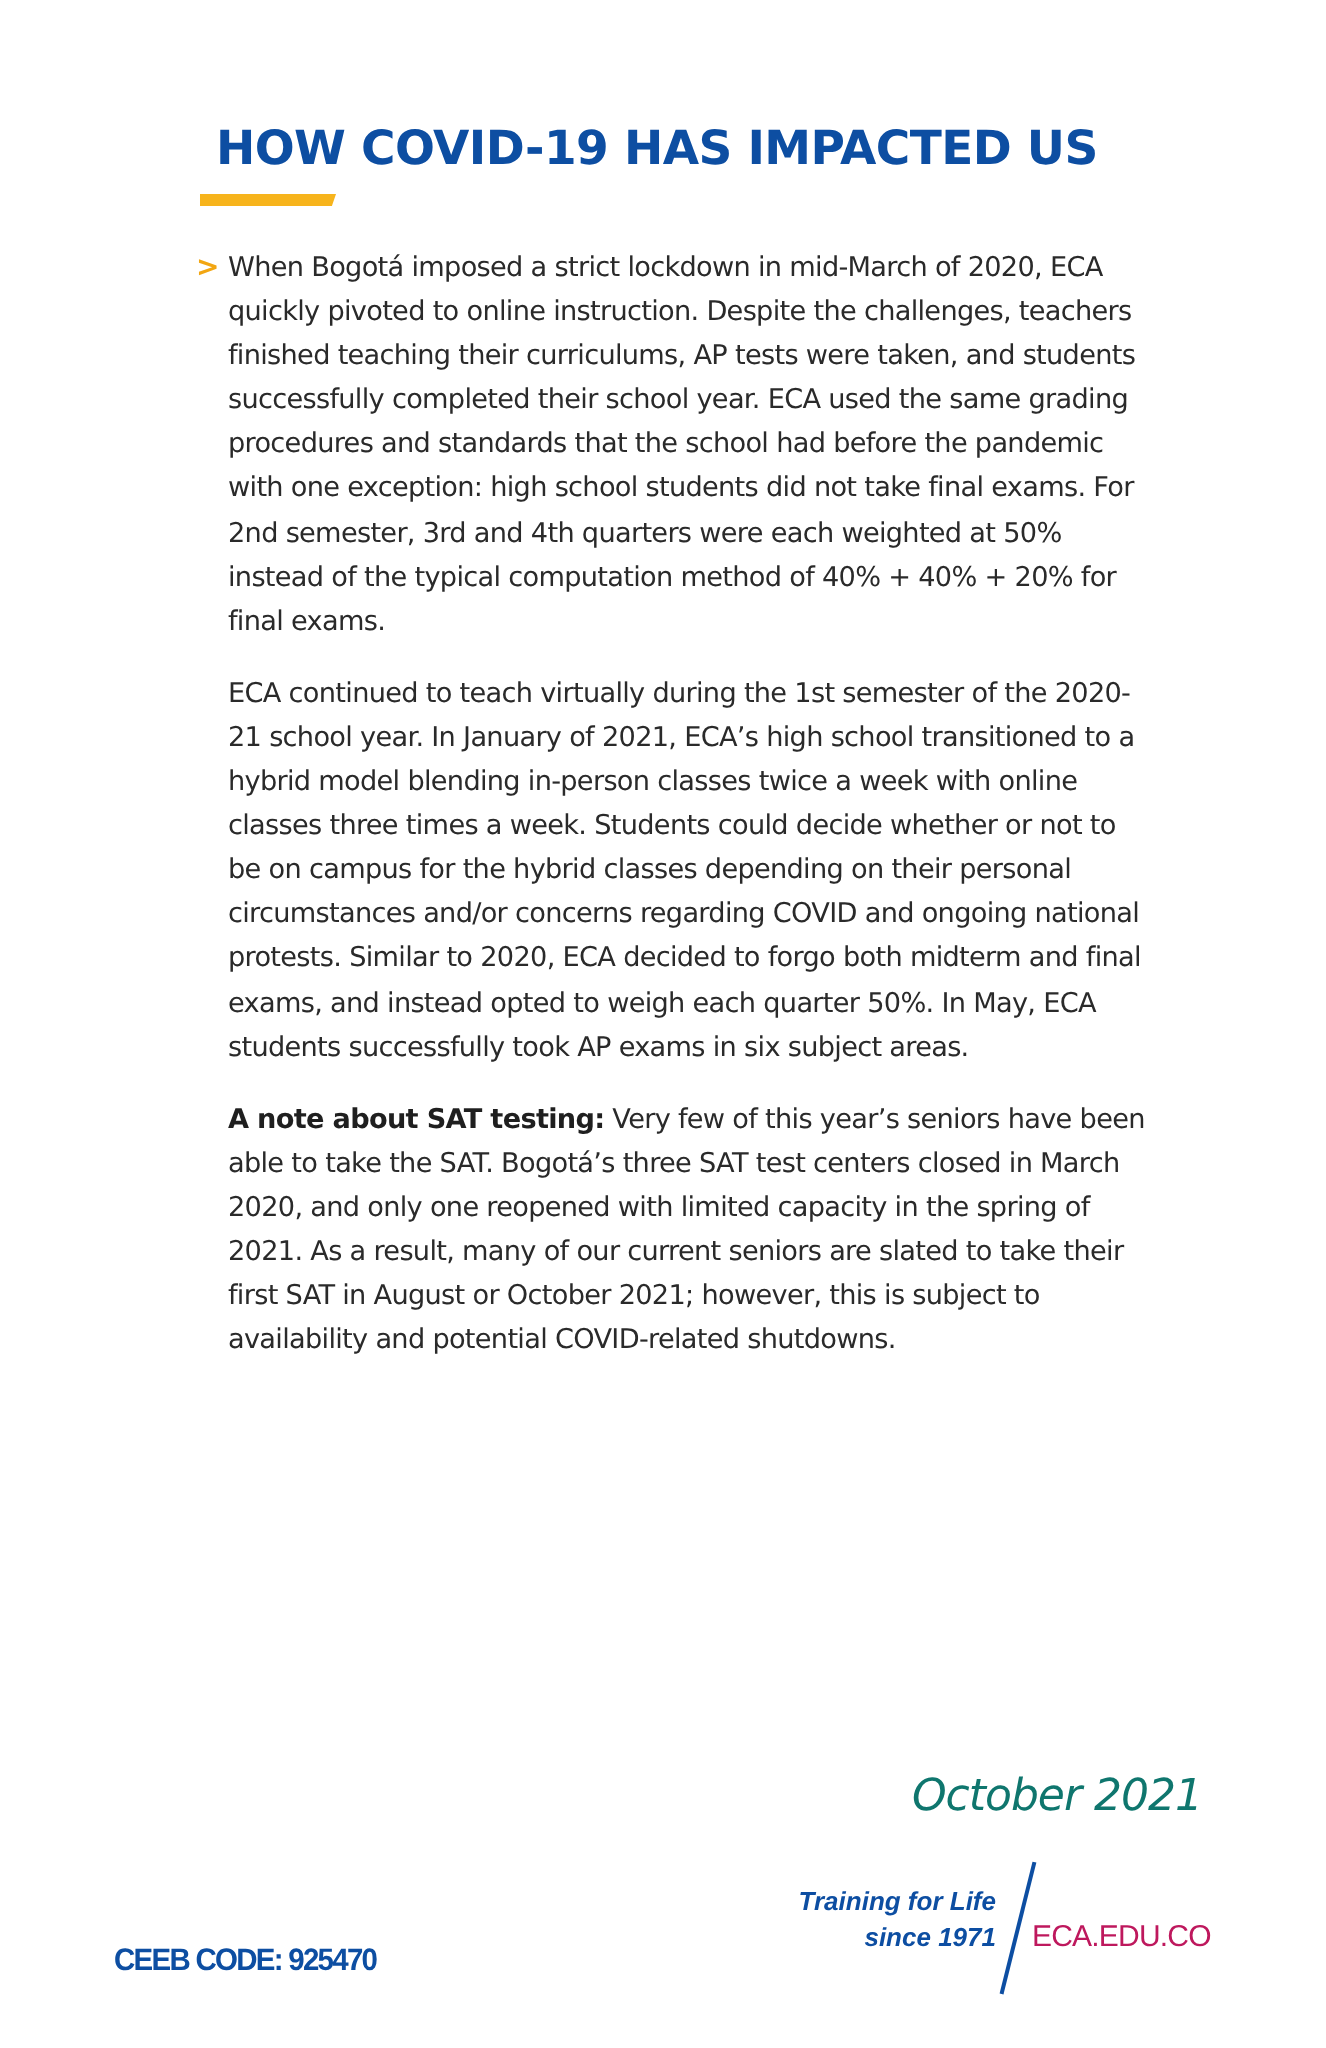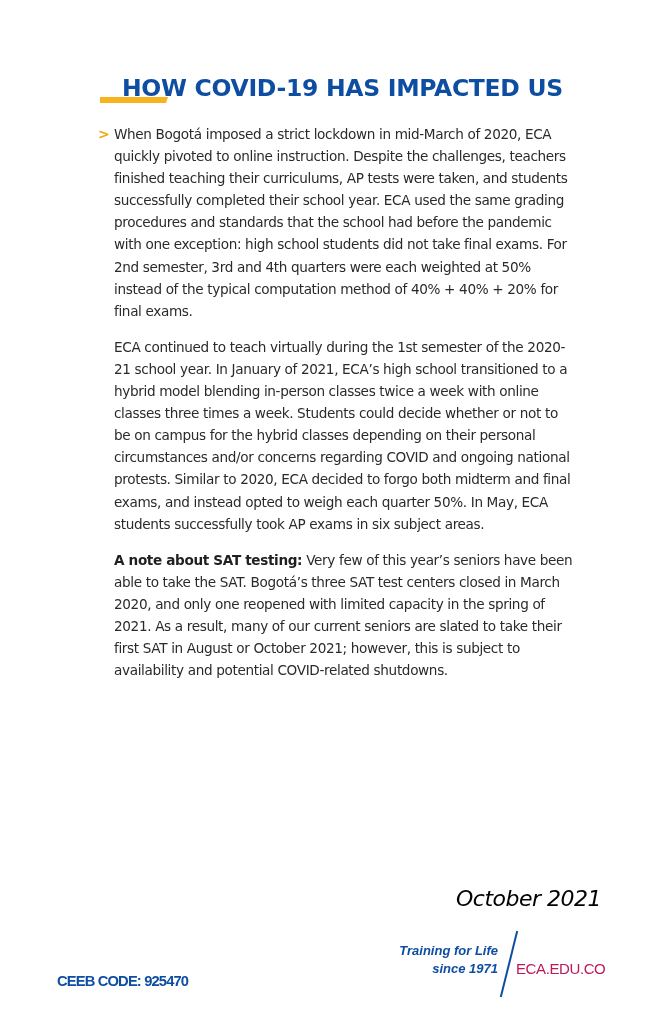--- a/index.html
+++ b/index.html
@@ -12,21 +12,21 @@
       height: 1024px;
       position: relative;
       overflow: hidden;
       font-family: "Liberation Sans", "DejaVu Sans", sans-serif;
       color: #2b2b2b;
     }
     .page-title {
       position: absolute;
       left: 106px;
       top: 58px;
-      margin: 16px;
+      margin: 2px;
       font-family: "DejaVu Sans", "Liberation Sans", sans-serif;
       font-weight: bold;
       font-size: 23.5px;
       letter-spacing: -0.3px;
       color: #0d4ea2;
       white-space: nowrap;
     }
     .title-underline {
       position: absolute;
       left: 100px;
@@ -65,21 +65,21 @@
       font-weight: bold;
       color: #1f1f1f;
     }
     .date-stamp {
       position: absolute;
       right: 62px;
       top: 886px;
       font-family: "DejaVu Sans", "Liberation Sans", sans-serif;
       font-style: italic;
       font-size: 22px;
-      color: #000000;
+      color: #0f766e;
       letter-spacing: -0.5px;
     }
     .tagline {
       position: absolute;
       left: 358px;
       top: 942px;
       width: 140px;
       text-align: right;
       font-family: Liberation Sans, sans-serif;
       font-style: italic;

